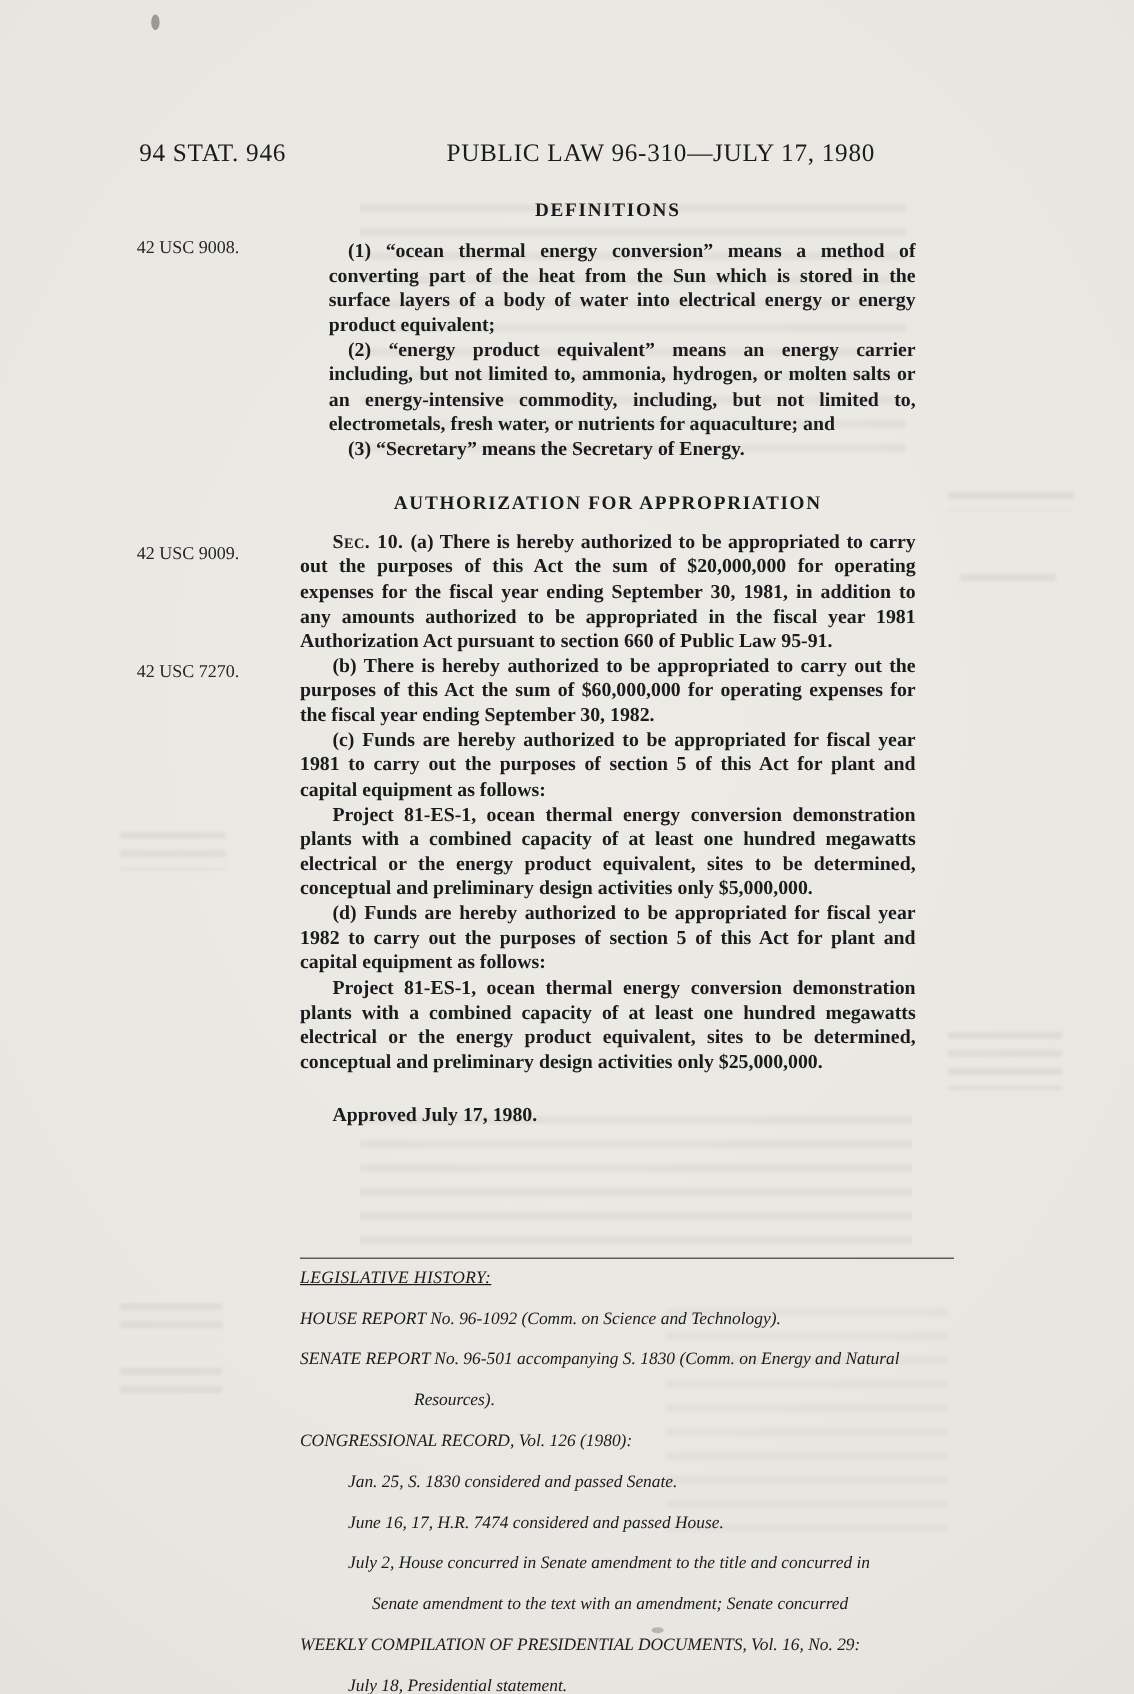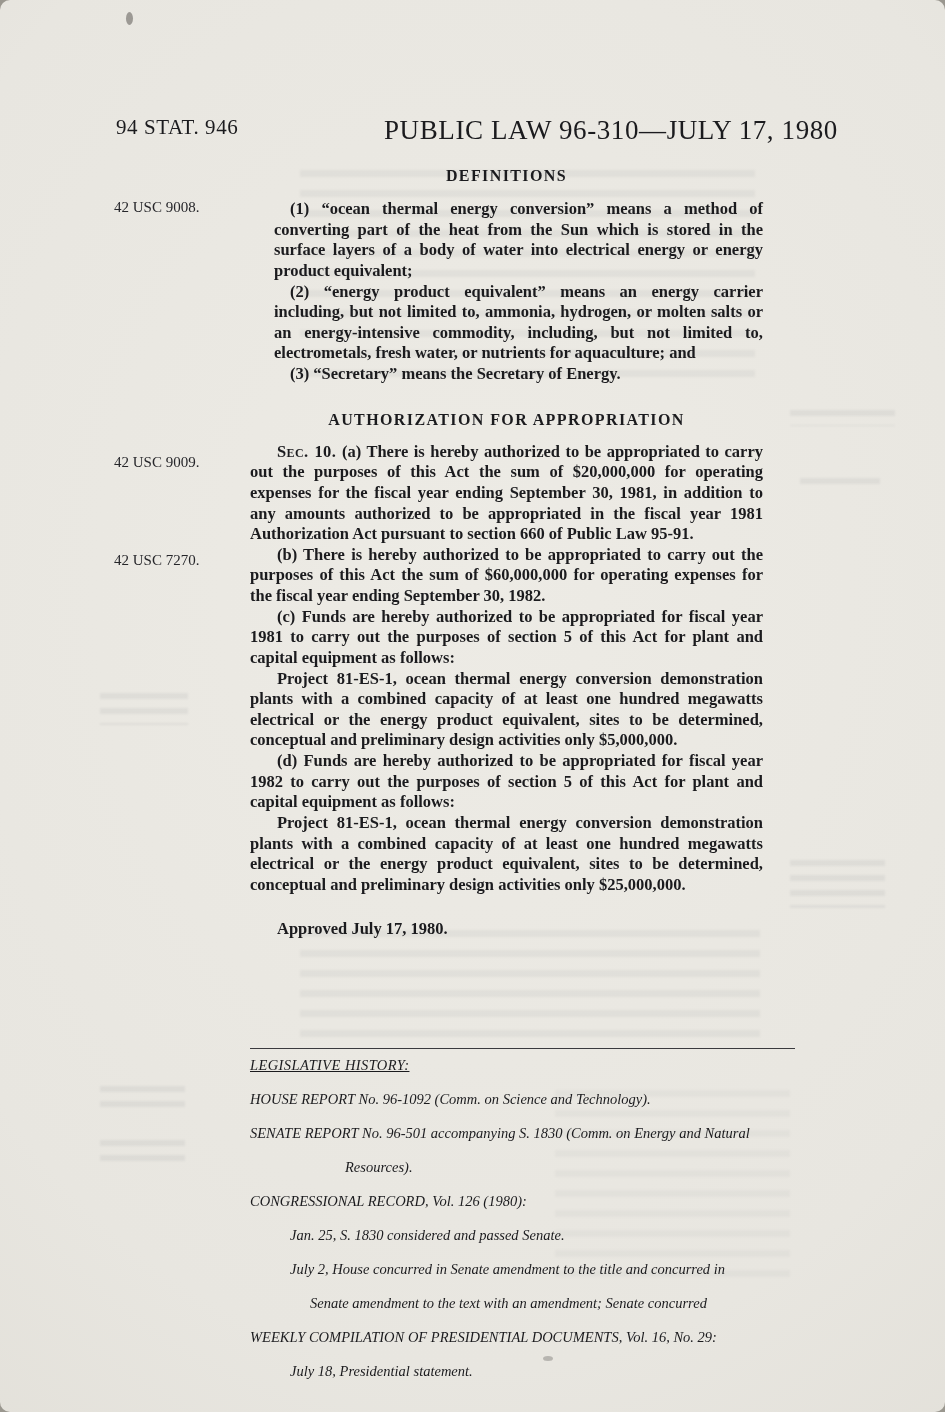--- a/index.html
+++ b/index.html
@@ -9,38 +9,37 @@
   }
   .page {
     position: relative;
     width: 945px;
     height: 1412px;
     margin: 0 auto;
     background: radial-gradient(120% 100% at 50% 42%, #edebe5 0%, #e8e6e0 55%, #dcd9d1 100%);
     font-family: "Liberation Serif", "DejaVu Serif", serif;
     color: #1b1b1e;
     overflow: hidden;
-    border-radius: 10px;
   }
 
   
   .hdr-stat {
     position: absolute;
     left: 116px;
     top: 115px;
     font-size: 21px;
     letter-spacing: 0.6px;
     font-weight: normal;
     white-space: nowrap;
   }
   .hdr-title {
     position: absolute;
-    left: 384px;
+    left: 372px;
     top: 115px;
-    font-size: 27px;
+    font-size: 21px;
     letter-spacing: 0.6px;
     white-space: nowrap;
   }
 
   
   .mnote {
     position: absolute;
     left: 114px;
     width: 130px;
     font-size: 15px;
@@ -189,19 +188,20 @@
     <p class="para approved">Approved July 17, 1980.</p>
   </div>
 
   <div class="leghist">
     <div class="lh-heading">LEGISLATIVE HISTORY:</div>
     <div class="lh ind0">HOUSE REPORT No. 96-1092 (Comm. on Science and Technology).</div>
     <div class="lh ind0">SENATE REPORT No. 96-501 accompanying S. 1830 (Comm. on Energy and Natural</div>
     <div class="lh ind3">Resources).</div>
     <div class="lh ind0">CONGRESSIONAL RECORD, Vol. 126 (1980):</div>
     <div class="lh ind1">Jan. 25, S. 1830 considered and passed Senate.</div>
+    <div class="lh ind1">June 16, 17, H.R. 7474 considered and passed House.</div>
     <div class="lh ind1">July 2, House concurred in Senate amendment to the title and concurred in</div>
     <div class="lh ind2">Senate amendment to the text with an amendment; Senate concurred</div>
     <div class="lh ind0">WEEKLY COMPILATION OF PRESIDENTIAL DOCUMENTS, Vol. 16, No. 29:</div>
     <div class="lh ind1">July 18, Presidential statement.</div>
   </div>
 
 </div>
 
 </body></html>

